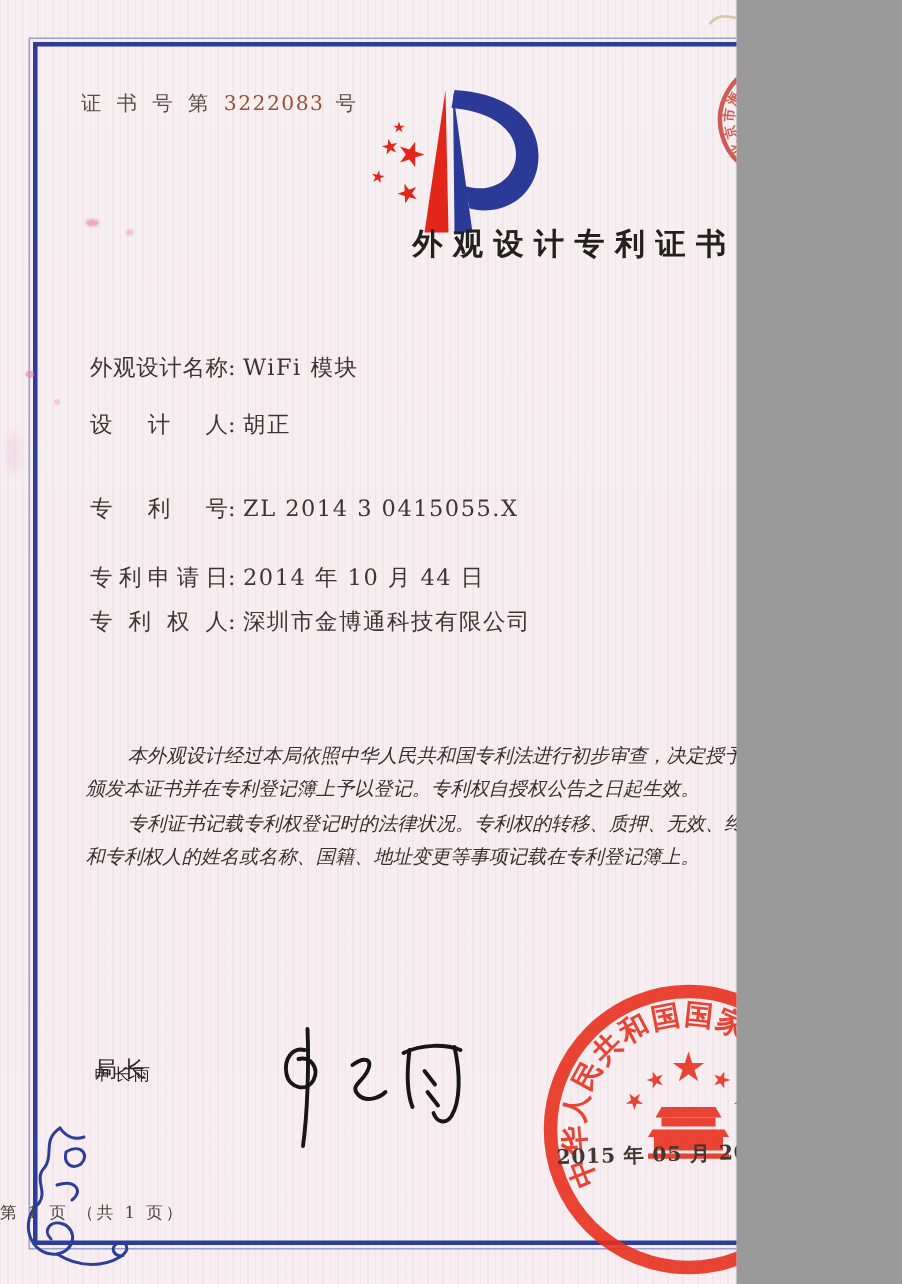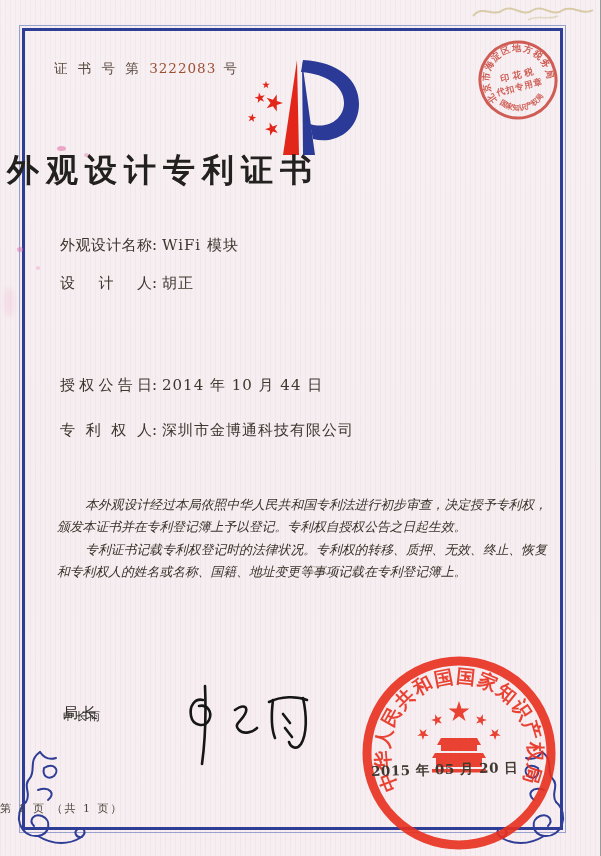--- a/index.html
+++ b/index.html
@@ -1,41 +1,41 @@
 <!DOCTYPE html>
 <html><head>
 <meta charset="utf-8">
 <style>
   html,body{margin:0;padding:0;background:#9a9a9a;}
   .paper{
-    position:relative;width:600px;height:856px;overflow:hidden;
+    position:relative;width:491px;height:856px;overflow:hidden;
     font-family:"DejaVu Serif","Liberation Serif",serif;
     color:#35302a;
     background:
       repeating-linear-gradient(90deg, rgba(219,156,182,.10) 0 1px, rgba(0,0,0,0) 1px 5px),
       linear-gradient(180deg,#f7f0f2 0%,#f5edef 55%,#f6eef0 100%);
     text-decoration: underline;
   }
   
   .frame-outer{position:absolute;left:19px;top:25px;width:545px;height:806px;border:1px solid #98a1cd;}
   .frame-inner{position:absolute;inset:2px;border:3px solid #2e3d96;}
   
   .certno{position:absolute;left:54px;top:60px;font-size:13.5px;letter-spacing:3px;color:#5a4a40;white-space:nowrap;z-index:3;}
   .certno .num{color:#9b4f33;letter-spacing:1px;}
   
   .logo{position:absolute;left:233px;top:52px;z-index:3;}
   
-  .title{position:absolute;left:0;right:0;top:149px;text-align:left;font-size:32px;font-weight:700;
+  .title{position:absolute;left:0;right:0;top:149px;text-align:right;font-size:20px;font-weight:700;
          letter-spacing:7px;text-indent:7px;color:#23211f;z-index:3;}
   
   .row{position:absolute;left:60px;font-size:15px;color:#3c362f;white-space:nowrap;z-index:3;}
   .row .lbl{display:inline-block;width:92px;text-align:justify;text-align-last:justify;}
   .row .col{display:inline-block;width:10px;}
   .row .val{letter-spacing:1px;}
-  .r1{top:236px}.r2{top:274px}.r3{top:330px}.r4{top:376px}.r5{top:421px}.r6{top:465px}
+  .r1{top:236px}.r2{top:274px}.r3{top:330px}.r4{top:376px}.r5{top:405px}.r6{top:465px}
   
   .body-text{position:absolute;left:57px;top:494px;width:490px;font-size:12.8px;line-height:22.3px;
              color:#383129;font-style:italic;text-align:justify;z-index:3;}
   .body-text p{margin:0;text-indent:2.2em;}
   
   .director-title{position:absolute;left:63px;top:704px;font-size:15px;letter-spacing:4px;color:#2b2823;font-weight:500;z-index:3;text-align:right;}
   .director-name{position:absolute;left:63px;top:709px;font-size:11px;letter-spacing:2px;color:#2b2823;font-weight:500;z-index:3;}
   .signature{position:absolute;left:165px;top:676px;z-index:4;}
   
   .seal{position:absolute;left:352px;top:650px;z-index:4;}
@@ -103,22 +103,25 @@
   </svg>
 
   <div class="title">外观设计专利证书</div>
 
   <div class="row r1">
     <span class="lbl">外观设计名称</span><span class="col">:</span><span class="val">WiFi 模块</span>
   </div>
   <div class="row r2">
     <span class="lbl">设计人</span><span class="col">:</span><span class="val">胡正</span>
   </div>
+  <div class="row r3">
+    <span class="lbl">专利号</span><span class="col">:</span><span class="val">ZL 2014 3 0415055.X</span>
+  </div>
   <div class="row r4">
-    <span class="lbl">授权公告日</span><span class="col">:</span><span class="val">2014 年 10 月 44 日</span>
+    <span class="lbl">专利申请日</span><span class="col">:</span><span class="val">2014 年 10 月 44 日</span>
   </div>
   <div class="row r5">
     <span class="lbl">专利权人</span><span class="col">:</span><span class="val">深圳市金博通科技有限公司</span>
   </div>
 
   <div class="body-text">
     <p>本外观设计经过本局依照中华人民共和国专利法进行初步审查，决定授予专利权，颁发本证书并在专利登记簿上予以登记。专利权自授权公告之日起生效。</p>
     <p>专利证书记载专利权登记时的法律状况。专利权的转移、质押、无效、终止、恢复和专利权人的姓名或名称、国籍、地址变更等事项记载在专利登记簿上。</p>
   </div>
 

